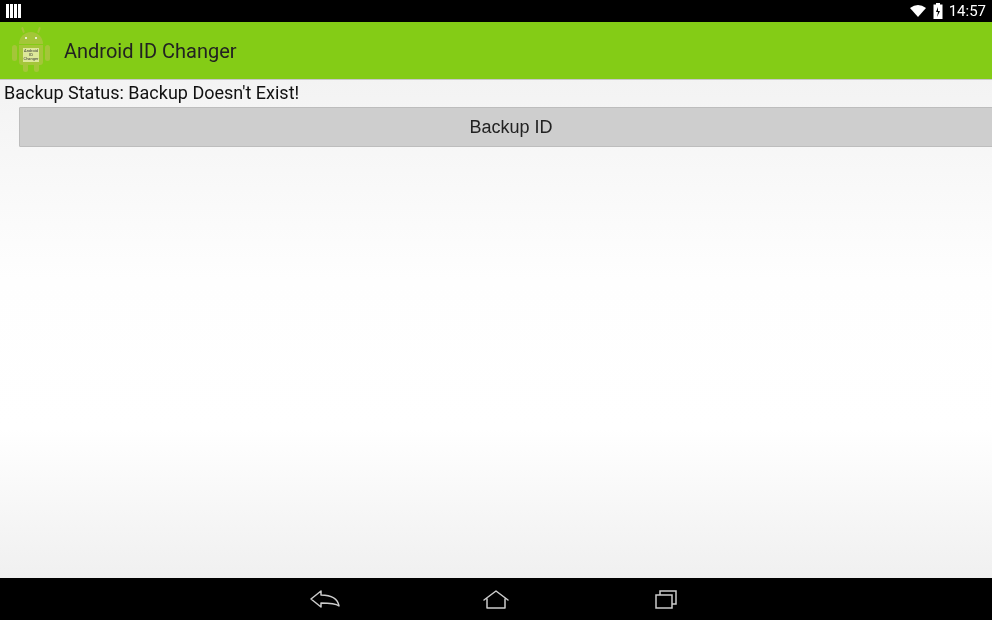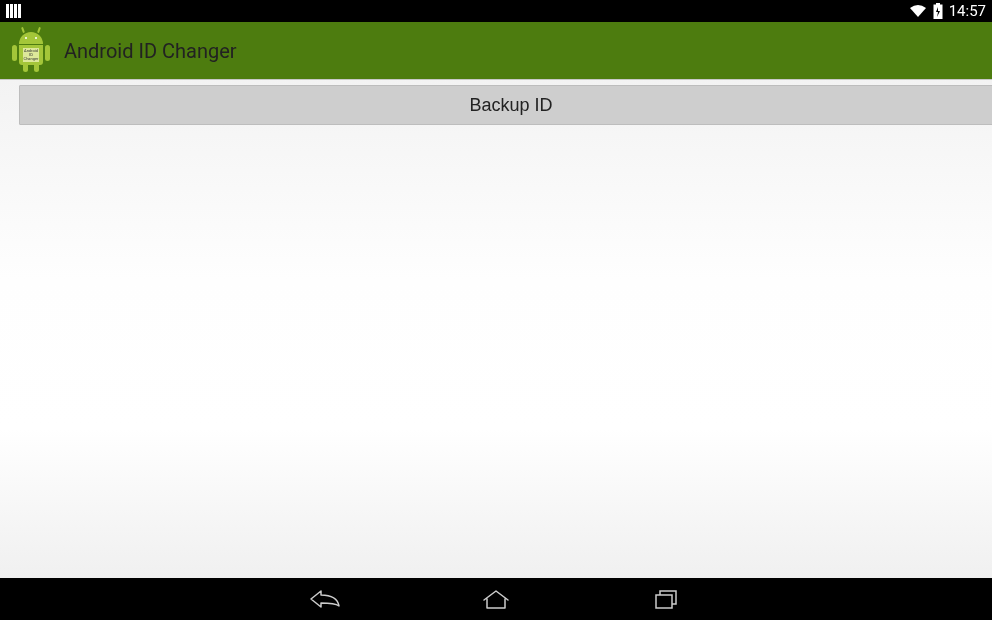--- a/index.html
+++ b/index.html
@@ -50,21 +50,21 @@
     }
     .wifi-icon svg, .battery-icon svg {
       display: block;
     }
     .clock {
       font-size: 15px;
       color: #fff;
     }
     .action-bar {
       height: 58px;
-      background: #4d7c0f;
+      background: #84cc16;
       border-bottom: 1px solid #c8c8c8;
       display: flex;
       align-items: center;
       padding: 0 10px;
       gap: 12px;
     }
     .app-icon {
       width: 42px;
       height: 42px;
       position: relative;
@@ -241,20 +241,23 @@
     <div class="android-body">
         <div class="android-label">Android<br>ID<br>Changer</div>
       </div>
     <div class="android-leg-l"></div>
     <div class="android-leg-r"></div>
   </div>
   <div class="app-title">Android ID Changer</div>
 </div>
 
 <div class="content">
+  <div class="status-line">
+    <span>Backup Status: </span><span>Backup Doesn't Exist!</span>
+  </div>
   <button class="btn">Backup ID</button>
 </div>
 
 <div class="nav-bar">
   <div class="nav-btn">
     <svg width="34" height="22" viewBox="0 0 34 22">
       <path d="M2 11 L12 3 L12 7 Q28 7 30 18 Q26 15 12 15 L12 19 Z" stroke="#ccc" fill="none" stroke-width="1.5" stroke-linejoin="round"></path>
     </svg>
   </div>
   <div class="nav-btn">

